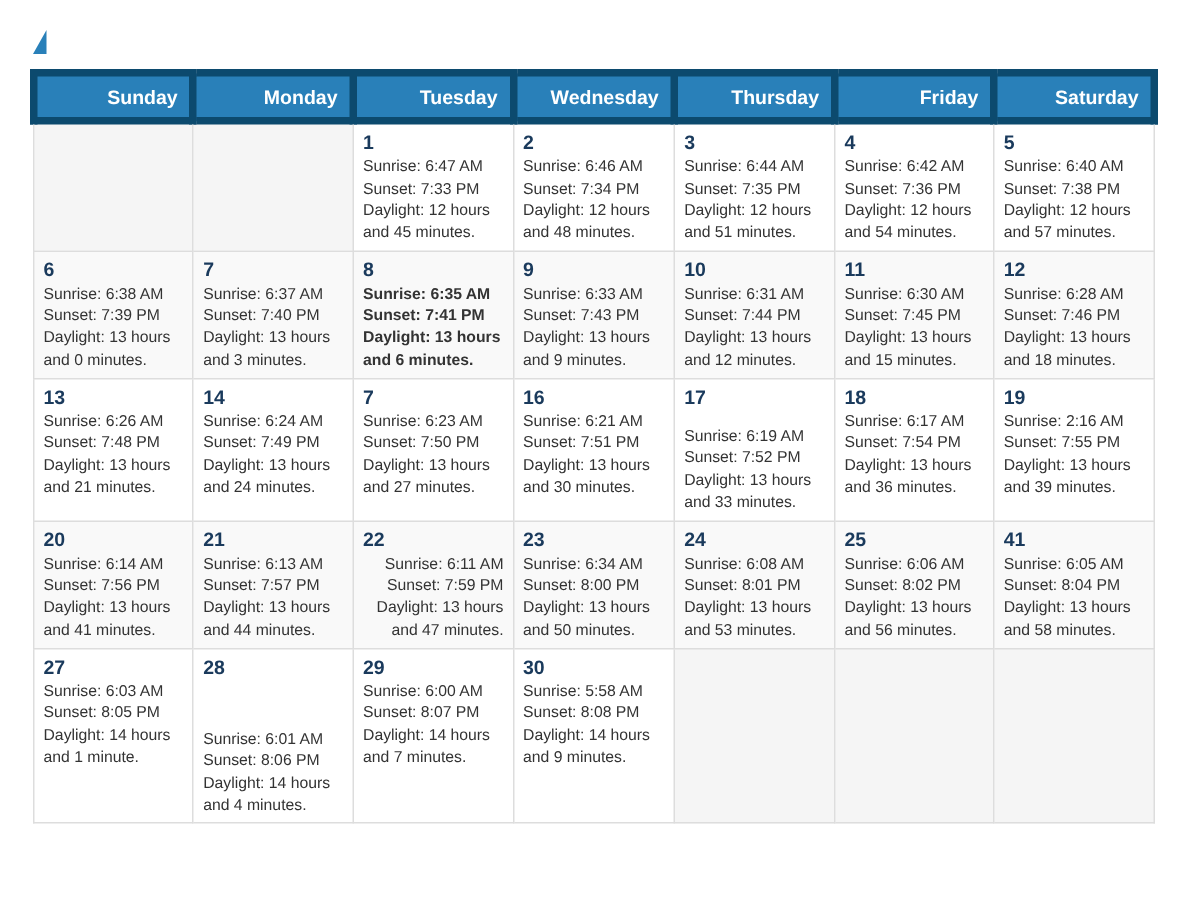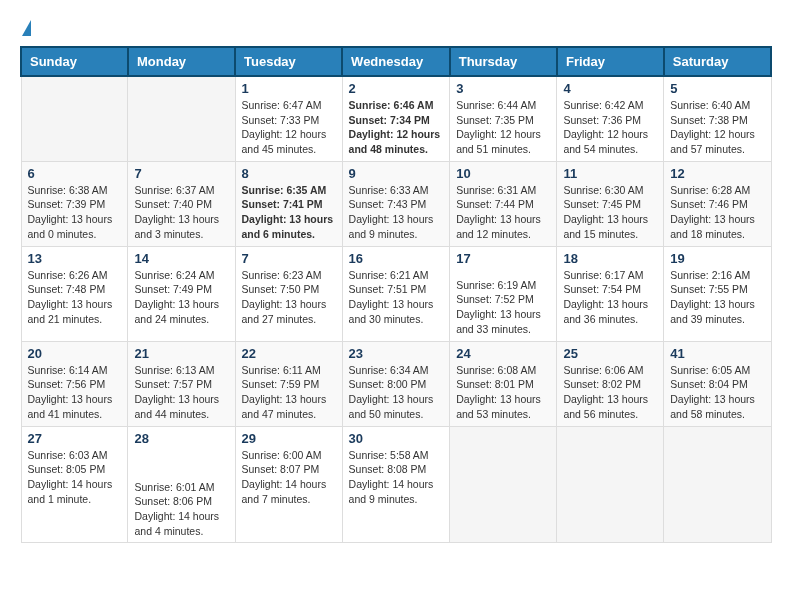--- a/index.html
+++ b/index.html
@@ -39,24 +39,24 @@
       font-weight: normal;
     }
     .calendar {
       width: 100%;
       border-collapse: collapse;
       border: 1px solid #ccc;
     }
     .calendar th {
       background-color: #2980b9;
       color: #fff;
-      text-align: left;
+      text-align: right;
       padding: 6px 8px;
       font-size: 13px;
-      border: 2px solid #0c4a6e;
+      border: 5px solid #0c4a6e;
     }
     .calendar td {
       border: 1px solid #ddd;
       vertical-align: top;
       padding: 4px 6px;
       width: 108px;
       min-height: 80px;
       font-size: 11px;
       color: #333;
       background: #fff;
@@ -120,21 +120,21 @@
         <td class="empty-cell"></td>
         <td>
           <span class="day-number">1</span>
           <div class="day-info" style="white-space: pre-line;">Sunrise: 6:47 AM
 Sunset: 7:33 PM
 Daylight: 12 hours
 and 45 minutes.</div>
         </td>
         <td>
           <span class="day-number">2</span>
-          <div class="day-info" style="white-space: pre-line; font-weight: bold;">Sunrise: 6:46 AM
+          <div class="day-info" style="white-space: pre-line;">Sunrise: 6:46 AM
 Sunset: 7:34 PM
 Daylight: 12 hours
 and 48 minutes.</div>
         </td>
         <td>
           <span class="day-number">3</span>
           <div class="day-info" style="white-space: pre-line;">Sunrise: 6:44 AM
 Sunset: 7:35 PM
 Daylight: 12 hours
 and 51 minutes.</div>
@@ -266,21 +266,21 @@
         </td>
         <td>
           <span class="day-number">21</span>
           <div class="day-info" style="white-space: pre-line;">Sunrise: 6:13 AM
 Sunset: 7:57 PM
 Daylight: 13 hours
 and 44 minutes.</div>
         </td>
         <td>
           <span class="day-number">22</span>
-          <div class="day-info" style="white-space: pre-line;">Sunrise: 6:11 AM
+          <div class="day-info" style="white-space: pre-line; text-align: right;">Sunrise: 6:11 AM
 Sunset: 7:59 PM
 Daylight: 13 hours
 and 47 minutes.</div>
         </td>
         <td>
           <span class="day-number">23</span>
           <div class="day-info" style="white-space: pre-line;">Sunrise: 6:34 AM
 Sunset: 8:00 PM
 Daylight: 13 hours
 and 50 minutes.</div>

